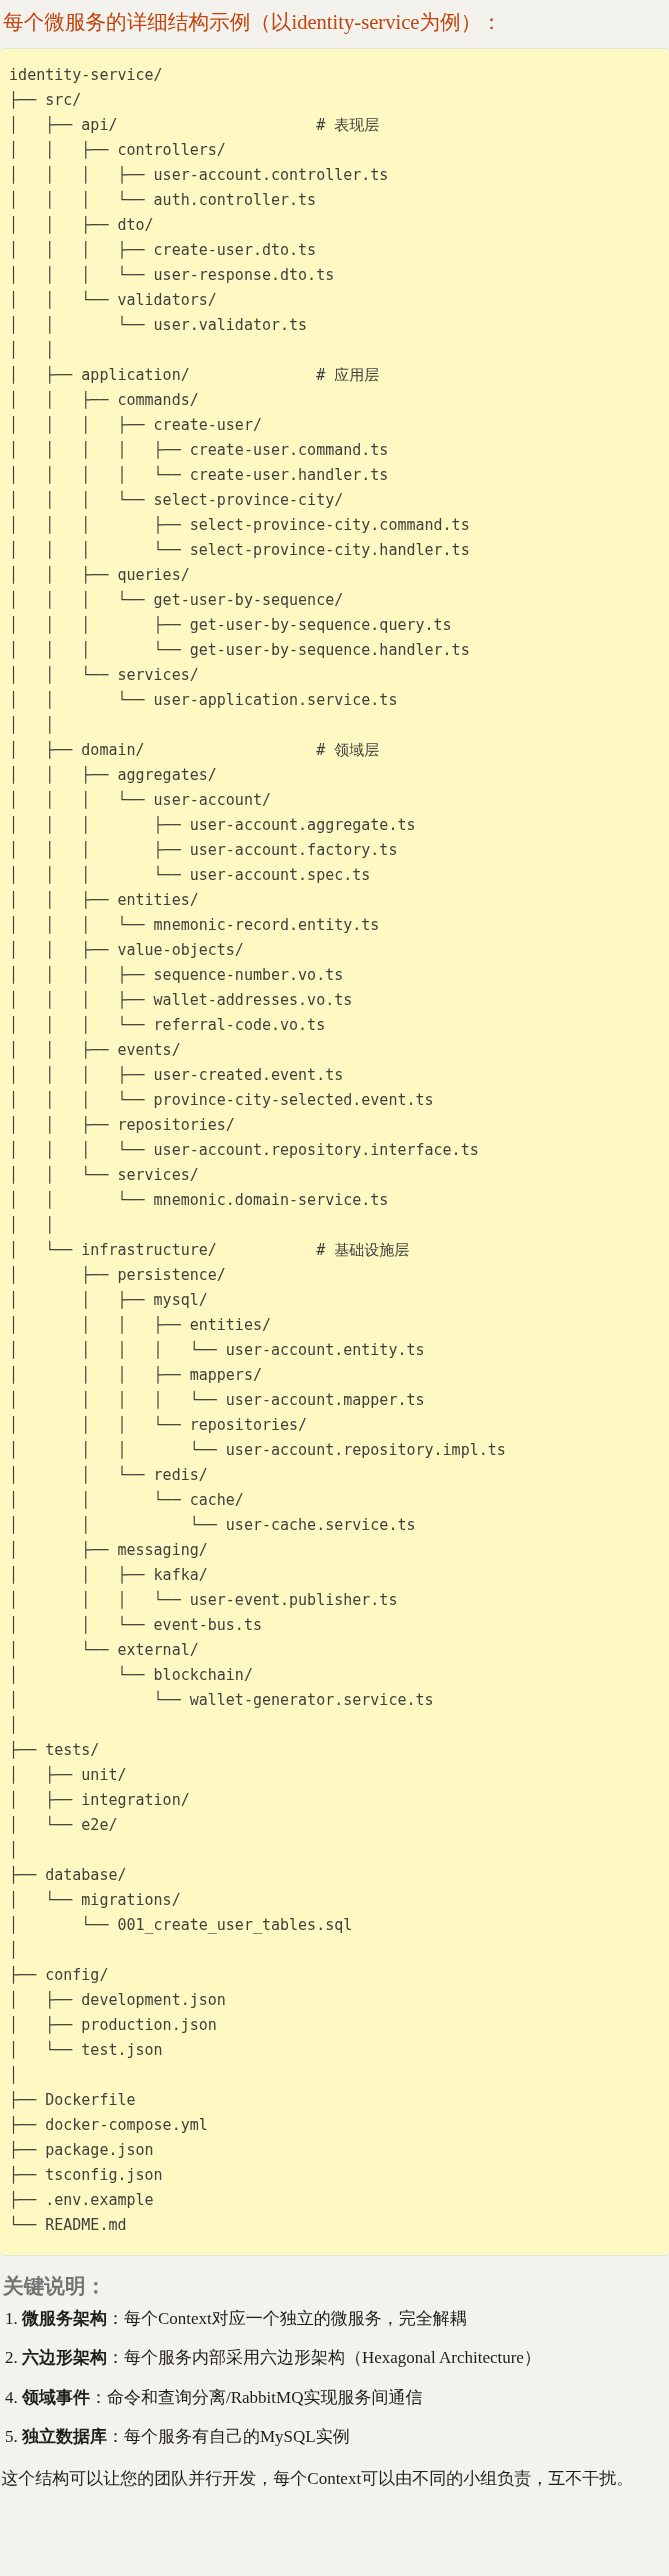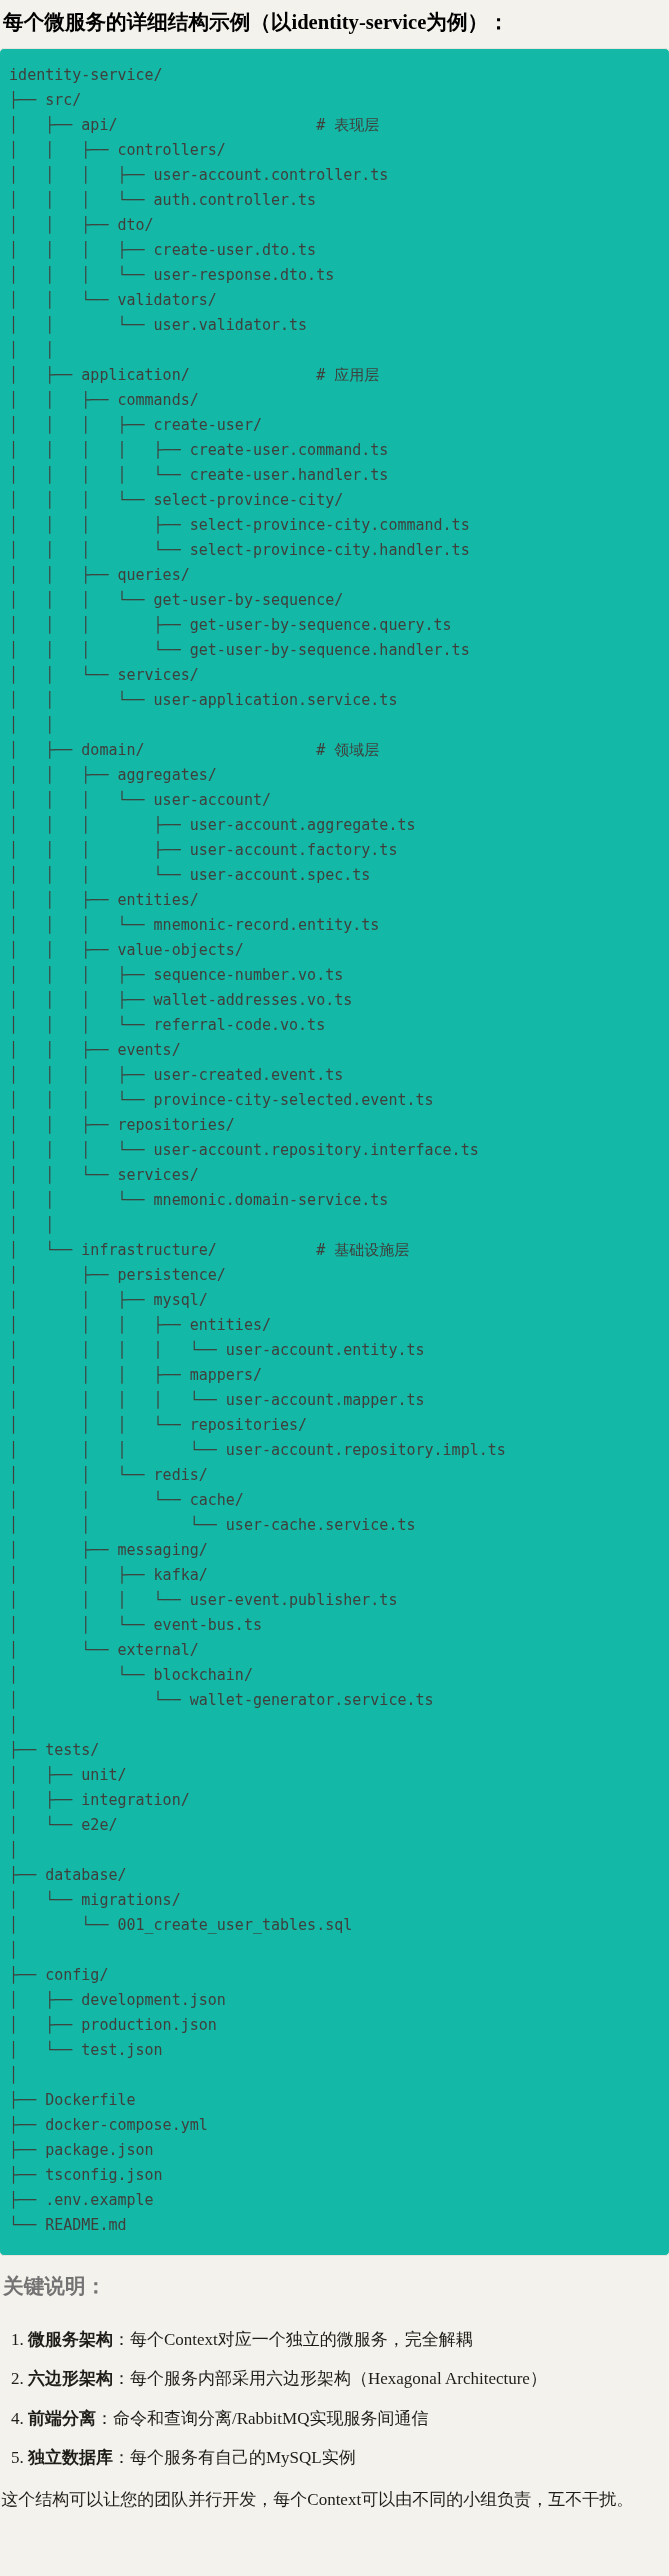--- a/index.html
+++ b/index.html
@@ -10,27 +10,27 @@
     overflow-x: hidden;
   }
   .page {
     width: 669px;
     min-height: 2576px;
     box-sizing: border-box;
     padding: 7.5px 0 8.8px;
   }
   .doc-title {
     font-size: 20.6px;
-    font-weight: bold;
+    font-weight: normal;
     line-height: 1.3;
-    color: #000000;
+    color: #c2410c;
     margin: 1.3px 5px 12.5px 3.1px;
   }
   .code-block {
-    background: #14b8a6;
+    background: #fef9c3;
     border: 0.6px solid #e6e4dd;
     border-radius: 5px;
     margin: 0 -1.3px;
     padding: 14.4px 10px 16.3px 9.4px;
     box-sizing: border-box;
   }
   pre.tree {
     margin: 0;
     font-family: "DejaVu Sans Mono", "Liberation Mono", monospace;
     font-size: 15px;
@@ -40,22 +40,22 @@
   }
   .notes-heading {
     font-size: 20.6px;
     font-weight: bold;
     line-height: 1.3;
     color: #737373;
     margin: 17.5px 0 0 3.1px;
   }
   ol.notes {
     list-style: none;
-    margin: 28px 0 0;
-    padding: 0 0 0 11px;
+    margin: 7px 0 0;
+    padding: 0 0 0 5px;
     font-size: 17px;
     line-height: 24.4px;
   }
   ol.notes li { margin: 0 0 15px 0; }
   ol.notes .num { font-weight: normal; }
   ol.notes .term { font-weight: bold; }
   .closing {
     font-size: 17px;
     line-height: 25px;
     margin: 16.3px 2.5px 0 1.3px;
@@ -156,20 +156,20 @@
 ├── tsconfig.json
 ├── .env.example
 └── README.md</pre>
   </div>
 
   <h4 class="notes-heading">关键说明：</h4>
 
   <ol class="notes">
     <li><span class="num">1.</span> <span class="term">微服务架构</span><span class="desc">：每个Context对应一个独立的微服务，完全解耦</span></li>
     <li><span class="num">2.</span> <span class="term">六边形架构</span><span class="desc">：每个服务内部采用六边形架构（Hexagonal Architecture）</span></li>
-    <li><span class="num">4.</span> <span class="term">前端分离</span><span class="desc">：命令和查询分离/RabbitMQ实现服务间通信</span></li>
+    <li><span class="num">4.</span> <span class="term">领域事件</span><span class="desc">：命令和查询分离/RabbitMQ实现服务间通信</span></li>
     <li><span class="num">5.</span> <span class="term">独立数据库</span><span class="desc">：每个服务有自己的MySQL实例</span></li>
   </ol>
 
   <p class="closing">这个结构可以让您的团队并行开发，每个Context可以由不同的小组负责，互不干扰。</p>
 
 </div>
 
 
 </body></html>

